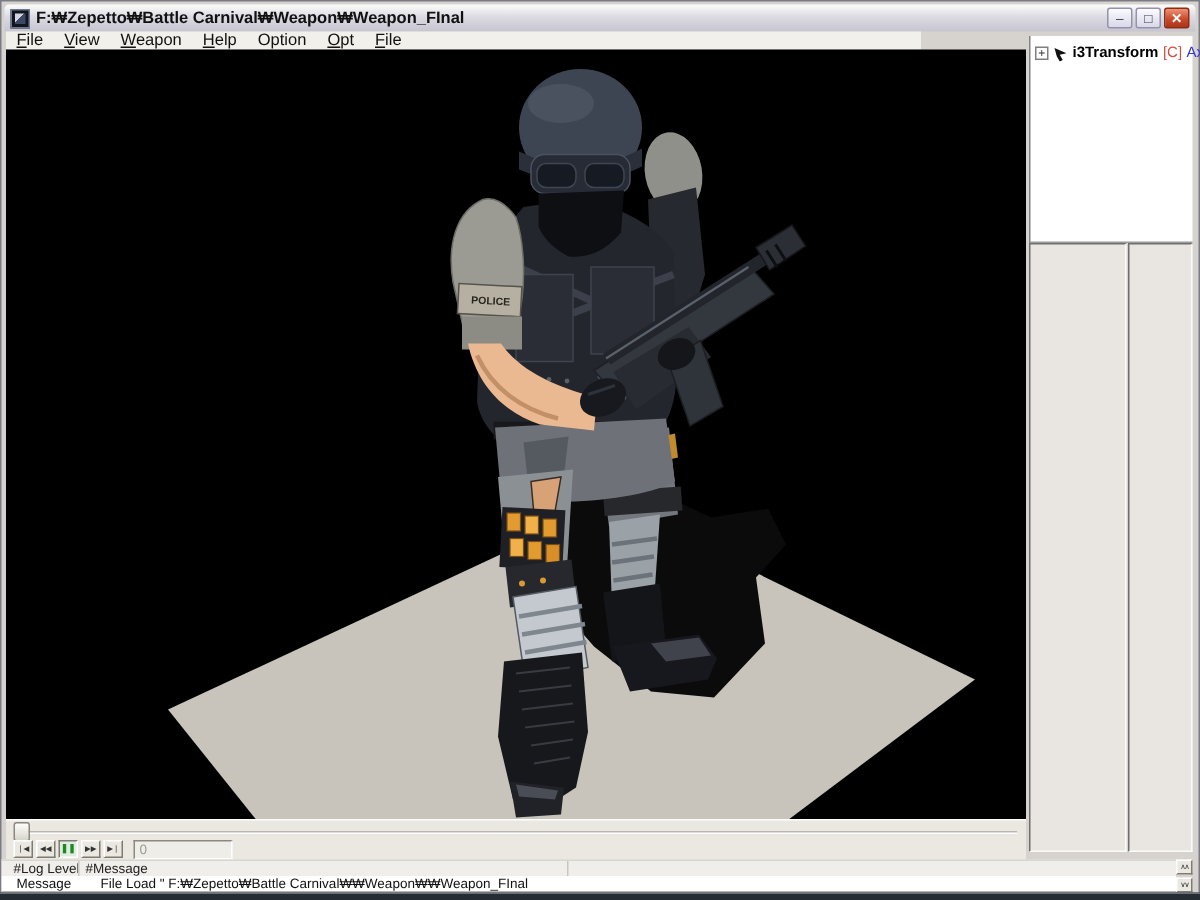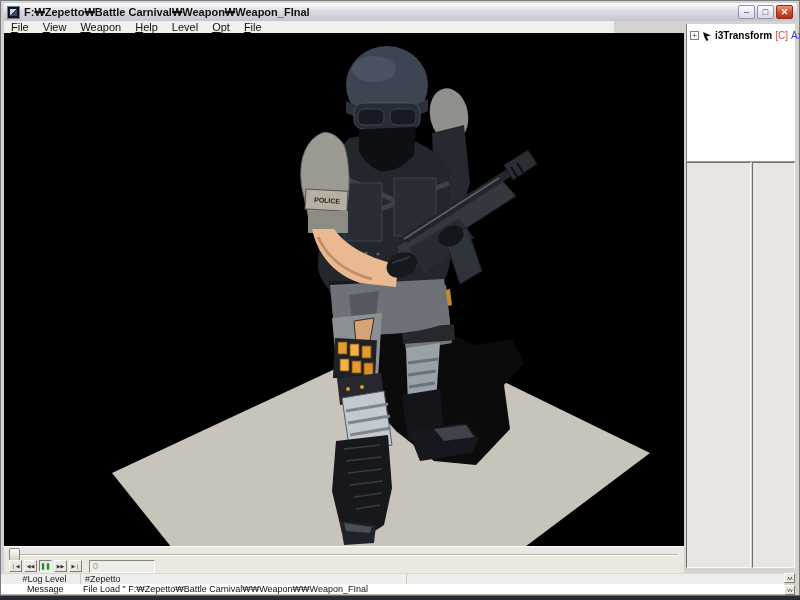--- a/index.html
+++ b/index.html
@@ -55,26 +55,26 @@
   .ctl-btn.pressed { border-color:#7e7b73 #fff #fff #7e7b73; background:#e2ebe2;
     color:#1d8a1d; font-weight:bold; font-size:6px; }
   .frame-field { position:absolute; left:85px; top:13px; width:66px; height:13px;
     background:#efede7; border:1px solid; border-color:#8a877f #fff #fff #8a877f;
     font-size:9px; line-height:11px; color:#9b9b94; padding:0 3px; }
 
   
   .log-header { position:absolute; left:1px; top:573px; width:783px; height:11px;
     background:#f0eeea; border-top:1px solid #d9d6cf; display:flex; font-size:9px; color:#222; }
   .log-hcell { line-height:10px; white-space:nowrap; overflow:hidden; border-right:1px solid #c9c6bf; }
-  .log-hcell.c1 { width:80px; padding-left:8px;text-align:center; }
+  .log-hcell.c1 { width:52px; padding-left:8px;text-align:center; }
   .log-hcell.c2 { width:326px; padding-left:4px; }
   .log-row { position:absolute; left:1px; top:584px; width:783px; height:11px;
     background:#fff; border-bottom:1px solid #b9b6ae; display:flex; font-size:9px; color:#111; }
   .log-cell { line-height:10px; white-space:nowrap; overflow:hidden; }
-  .log-cell.c1 { width:62px; padding-left:10px;margin-left:16px; }
+  .log-cell.c1 { width:62px; padding-left:10px; }
   .log-cell.c2 { padding-left:4px; }
   .log-scroll { position:absolute; left:784px; width:11px; height:10px; font-size:5px;
     line-height:8px; letter-spacing:-1px; text-align:center; color:#333;
     background:#ebe8e1; border:1px solid; border-color:#fff #7e7b73 #7e7b73 #fff; }
   .log-scroll.up { top:573px; }
   .log-scroll.down { top:585px; }
   .bottom-edge { position:absolute; left:0; top:595px; width:800px; height:5px;
     background:#262c33; border-top:1px solid #6a7077; }
 
   
@@ -106,21 +106,21 @@
     <div class="winbtn">□</div>
     <div class="winbtn close">✕</div>
   </div>
 </div>
 
 <div class="menubar">
   <span class="menu-item u">File</span>
   <span class="menu-item u">View</span>
   <span class="menu-item u">Weapon</span>
   <span class="menu-item u">Help</span>
-  <span class="menu-item">Level</span>
+  <span class="menu-item">Option</span>
   <span class="menu-item u">Opt</span>
   <span class="menu-item u">File</span>
 </div>
 
 <div class="viewport">
   <svg width="680" height="513" viewBox="0 0 680 513">
 
     <polygon points="404,302 646,420 300,680 108,440" fill="#c8c4bb"></polygon>
 
     <path fill="#0b0b0b" d="M350,298 L398,288 L436,296 L470,312 L508,306 L520,330 L500,352 L506,396 L472,432 L430,428 L392,398 L352,352 Z"></path>
@@ -226,21 +226,21 @@
     <div class="ctl-btn">◀◀</div>
     <div class="ctl-btn pressed">❚❚</div>
     <div class="ctl-btn">▶▶</div>
     <div class="ctl-btn">▶❘</div>
   </div>
   <div class="frame-field">0</div>
 </div>
 
 <div class="log-header">
   <div class="log-hcell c1">#Log Level</div>
-  <div class="log-hcell c2">#Zepetto</div>
+  <div class="log-hcell c2">#Message</div>
 </div>
 <div class="log-row">
   <div class="log-cell c1">Message</div>
   <div class="log-cell c2">File Load " F:₩Zepetto₩Battle Carnival₩₩Weapon₩₩Weapon_FInal</div>
 </div>
 <div class="log-scroll up">∧∧</div>
 <div class="log-scroll down">∨∨</div>
 <div class="bottom-edge"></div>
 
 <div class="tree-panel">

